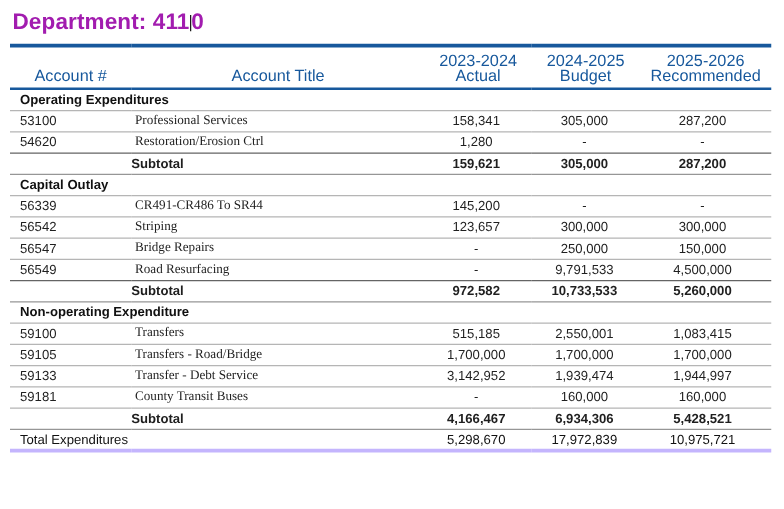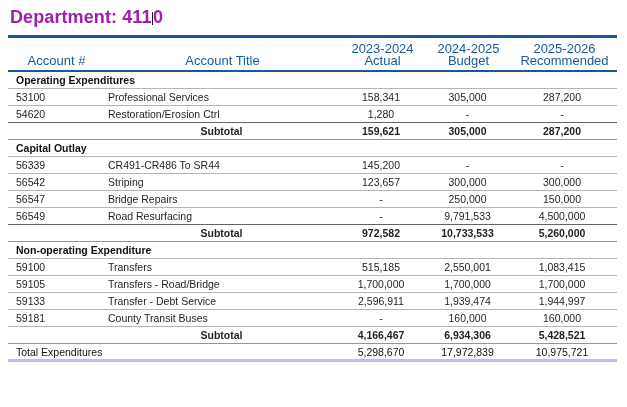--- a/index.html
+++ b/index.html
@@ -41,34 +41,34 @@
     line-height: 12px;
   }
 
   td {
     font-size: 10.5px; height: 17px; line-height: 12px;
     padding: 2px 0 1px 0; vertical-align: middle;
     border-bottom: 1px solid #b5b5b5;
     white-space: nowrap; overflow: hidden;
   }
   td.acct  { padding-left: 8px; margin-left: 21px; }
-  td.title { padding-left: 3px; }
+  td.title { padding-left: 3px; font-family: Liberation Serif, serif; }
   td.num   { text-align: center; }
   td.n1 { padding-right: 3px; }
   td.n2 { padding-right: 2px; }
   td.n3 { padding-right: 5px; }
 
   tr.section-header td {
     font-weight: bold; color: #111; padding-left: 8px;
   }
   tr.last-data td { border-bottom: 1px solid #646464; }
   tr.subtotal td {
     font-weight: bold; border-bottom: 1px solid #969696;
   }
-  tr.subtotal td.sub-label { text-align: center; padding-right: 2px; }
+  tr.subtotal td.sub-label { text-align: left; padding-right: 2px; }
   tr.total td {
     font-weight: normal; border-bottom: 3px solid #c4b5fd; color: #111;
   }
   tr.total td.total-label { padding-left: 8px; }
 </style>
 </head>
 <body>
 
 <div class="page">
 
@@ -188,21 +188,21 @@
       <tr>
         <td class="acct">59105</td>
         <td class="title">Transfers - Road/Bridge</td>
         <td class="num n1">1,700,000</td>
         <td class="num n2">1,700,000</td>
         <td class="num n3">1,700,000</td>
       </tr>
       <tr>
         <td class="acct">59133</td>
         <td class="title">Transfer - Debt Service</td>
-        <td class="num n1">2,596,911</td>
+        <td class="num n1">3,142,952</td>
         <td class="num n2">1,939,474</td>
         <td class="num n3">1,944,997</td>
       </tr>
       <tr>
         <td class="acct">59181</td>
         <td class="title">County Transit Buses</td>
         <td class="num n1">-</td>
         <td class="num n2">160,000</td>
         <td class="num n3">160,000</td>
       </tr>

